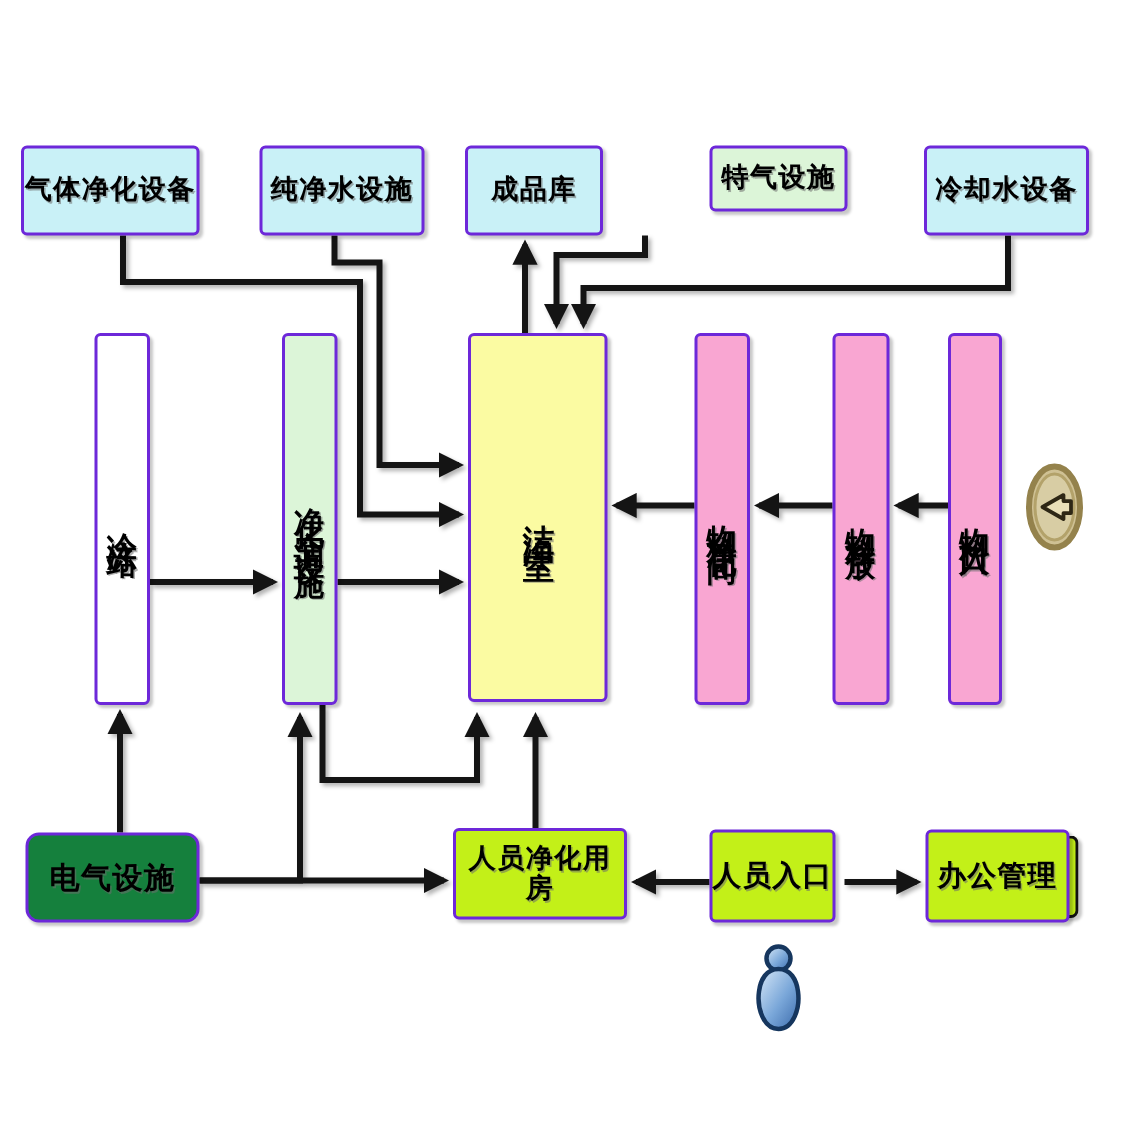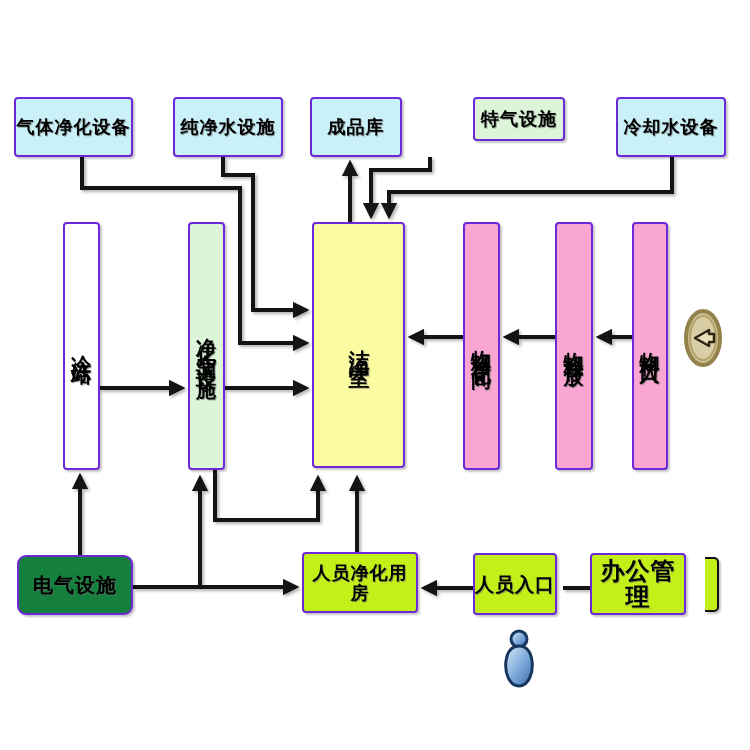--- a/index.html
+++ b/index.html
@@ -80,21 +80,21 @@
   <div class="node vbox c-green" style="left:188px;top:222px;width:37px;height:248px;letter-spacing:8px;">净化空调设施</div>
   <div class="node vbox c-yellow node-cleanroom" style="left:312px;top:222px;width:93px;height:246px;">洁净室</div>
   <div class="node vbox c-pink" style="left:463px;top:222px;width:37px;height:248px;">物料净化间</div>
   <div class="node vbox c-pink" style="left:555px;top:222px;width:38px;height:248px;">物料存放</div>
   <div class="node vbox c-pink" style="left:632px;top:222px;width:36px;height:248px;">物料入口</div>
 
   <div class="node hbox c-orange node-electrical" style="left:17px;top:555px;width:116px;height:60px;">电气设施</div>
   <div class="node hbox c-chart" style="left:302px;top:552px;width:116px;height:61px;">人员净化用房</div>
   <div class="node hbox c-chart" style="left:473px;top:553px;width:84px;height:62px;font-size:19px;">人员入口</div>
   <div class="office-edge" style="left:705px;top:557px;width:14px;height:55px;"></div>
-  <div class="node hbox c-chart" style="left:590px;top:553px;width:96px;height:62px;font-size:24px;">办公管理</div>
+  <div class="node hbox c-chart" style="left:617px;top:553px;width:96px;height:62px;font-size:19px;">办公管理</div>
 
   <svg class="icon" style="left:683px;top:307px;" width="40" height="62" viewBox="0 0 40 62">
     <ellipse cx="20" cy="31" rx="17" ry="27" fill="#cfc194" stroke="#94824c" stroke-width="4"></ellipse>
     <ellipse cx="20" cy="31" rx="13" ry="22" fill="#d8cda4" stroke="#b3a26a" stroke-width="2"></ellipse>
     <path d="M26,23 L12,31 L26,39 L26,35 L31,35 L31,27 L26,27 Z" fill="#e9dfb8" stroke="#2e2715" stroke-width="2.5" stroke-linejoin="round"></path>
   </svg>
 
   <svg class="icon" style="left:502px;top:629px;" width="34" height="60" viewBox="0 0 34 60">
     <defs>
       <linearGradient id="pg" x1="0" y1="0" x2="1" y2="1">

